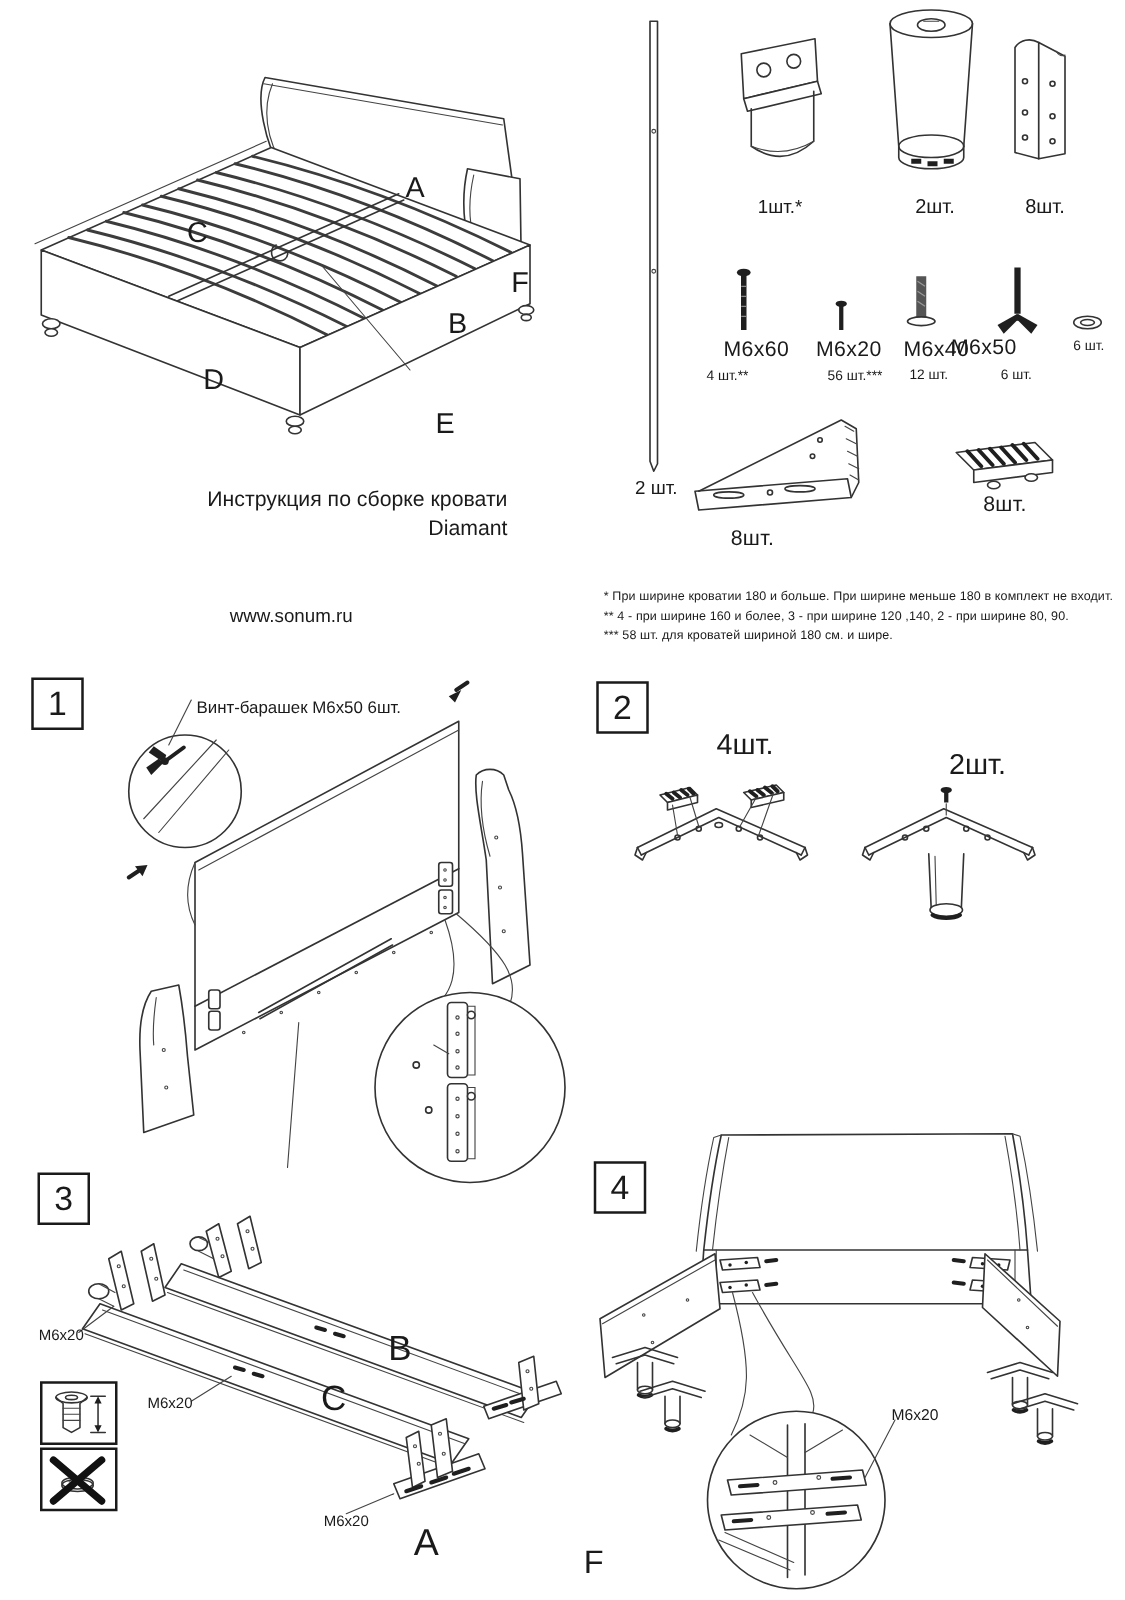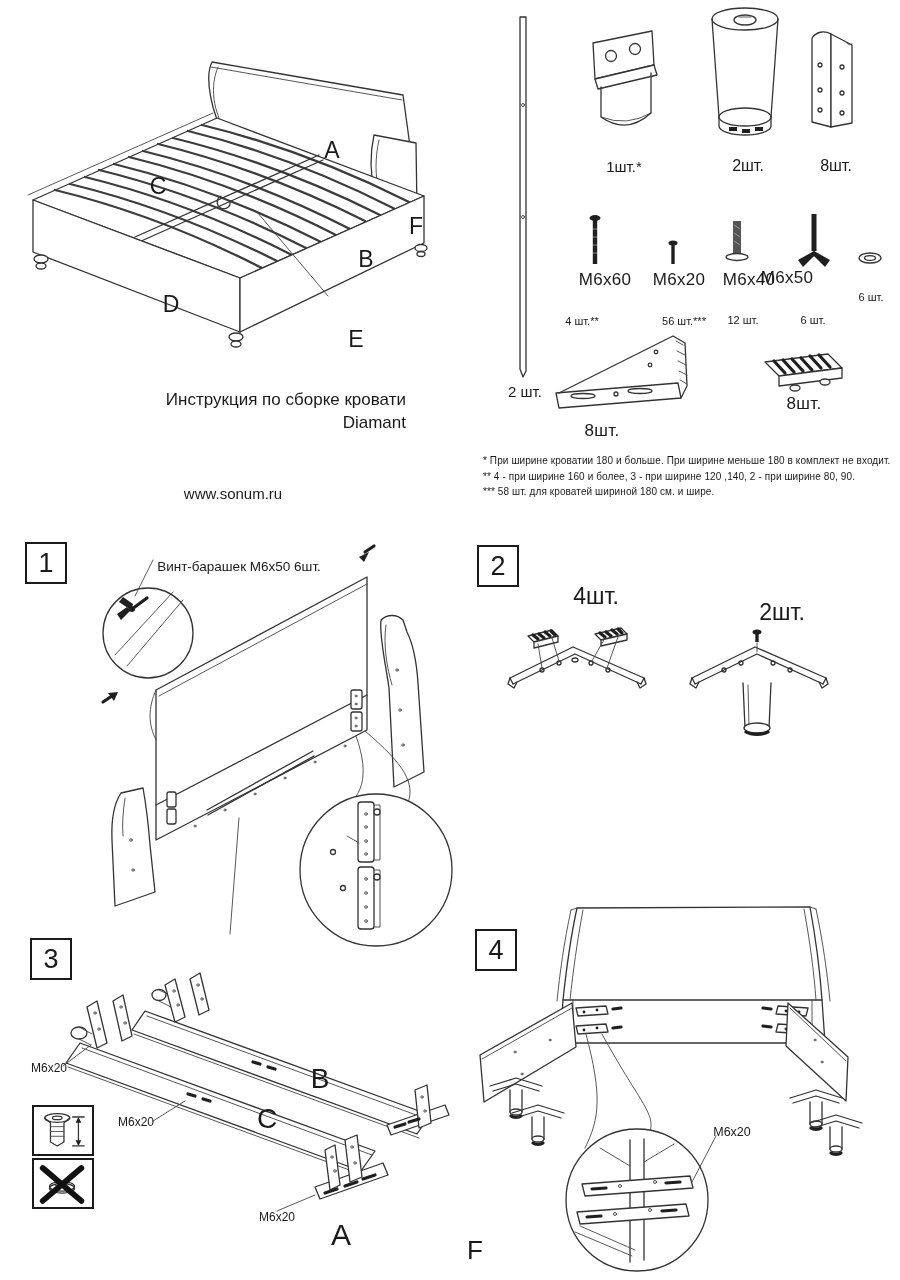--- a/index.html
+++ b/index.html
@@ -8,21 +8,21 @@
   svg.art{position:absolute;overflow:visible;}
   .st{stroke:#333;fill:none;stroke-width:1.3;stroke-linejoin:round;stroke-linecap:round;}
   .stf{stroke:#333;fill:#fff;stroke-width:1.3;stroke-linejoin:round;}
   .thin{stroke:#444;fill:none;stroke-width:.9;stroke-linecap:round;}
   .slat{stroke:#3c3c3c;fill:none;stroke-width:2.3;stroke-linecap:round;}
   .dark{fill:#1f1f1f;stroke:none;}
   .dk2{stroke:#1f1f1f;stroke-width:3.2;fill:none;stroke-linecap:round;}
   .lbl{position:absolute;transform:translate(-50%,-50%);white-space:nowrap;color:#1a1a1a;}
   .letter{font-weight:500;}
   .partname{font-size:17px;letter-spacing:.3px;}
-  .qty{font-size:11px;margin-top:20px;}
+  .qty{font-size:11px;}
   .numbox{position:absolute;width:38px;height:38px;border:2px solid #1a1a1a;background:#fff;
           display:flex;align-items:center;justify-content:center;font-size:27px;}
   .warnbox{position:absolute;width:58px;height:47px;border:2px solid #1a1a1a;background:#fff;
            display:flex;align-items:center;justify-content:center;}
   .notes{position:absolute;font-size:10px;line-height:15.5px;letter-spacing:.1px;}
   .title{position:absolute;text-align:right;font-size:17px;line-height:23px;}
 </style>
 </head>
 <body>
 
@@ -170,21 +170,21 @@
   <div class="lbl qty" style="left:684px;top:301px">56 шт.***</div>
   <div class="lbl partname" style="left:749px;top:280px">M6x40</div>
   <div class="lbl qty" style="left:743px;top:300px">12 шт.</div>
   <div class="lbl partname" style="left:787px;top:278px">M6x50</div>
   <div class="lbl qty" style="left:813px;top:300px">6 шт.</div>
   <div class="lbl qty" style="left:871px;top:277px">6 шт.</div>
   <div class="lbl" style="left:525px;top:391px;font-size:15px">2 шт.</div>
   <div class="lbl partname" style="left:602px;top:431px">8шт.</div>
   <div class="lbl partname" style="left:804px;top:404px">8шт.</div>
 
-  <div class="notes" style="left:483px;top:453px;width:416px">
+  <div class="notes" style="left:483px;top:470px;width:416px">
     <div>* При ширине кроватии 180 и больше. При ширине меньше 180 в комплект не входит.</div>
     <div>** 4 - при ширине 160 и более, 3 - при ширине 120 ,140, 2 - при ширине 80, 90.</div>
     <div>*** 58 шт. для кроватей шириной 180 см. и шире.</div>
   </div>
 
   <div class="numbox" style="left:25px;top:542px">1</div>
   <div class="lbl" style="left:239px;top:566px;font-size:13.5px">Винт-барашек М6х50 6шт.</div>
 
   <svg class="art" style="left:75px;top:540px" width="390" height="430" viewBox="0 0 390 430">
     <g>

